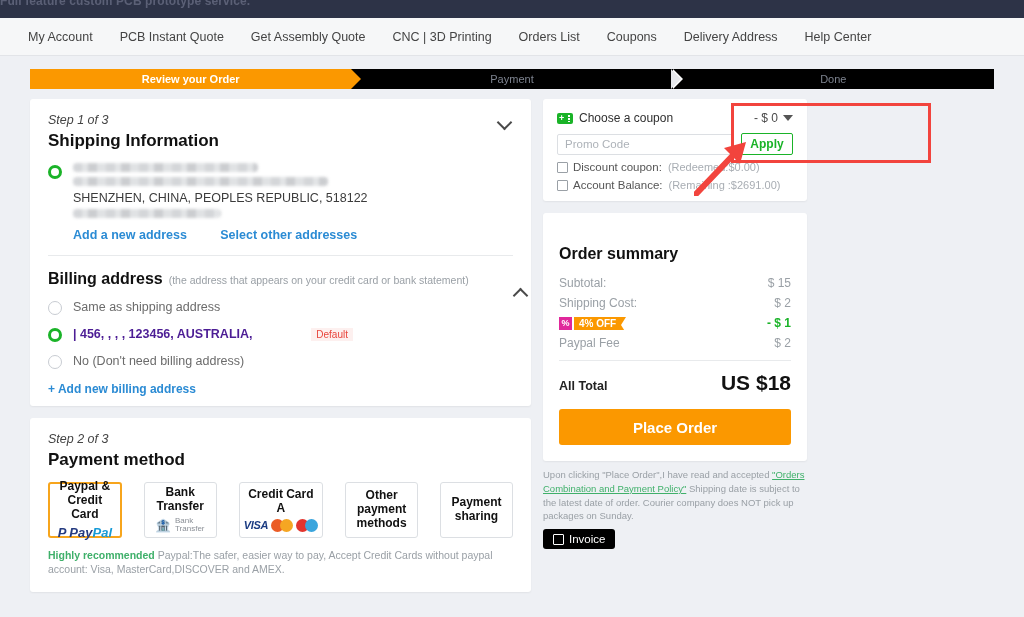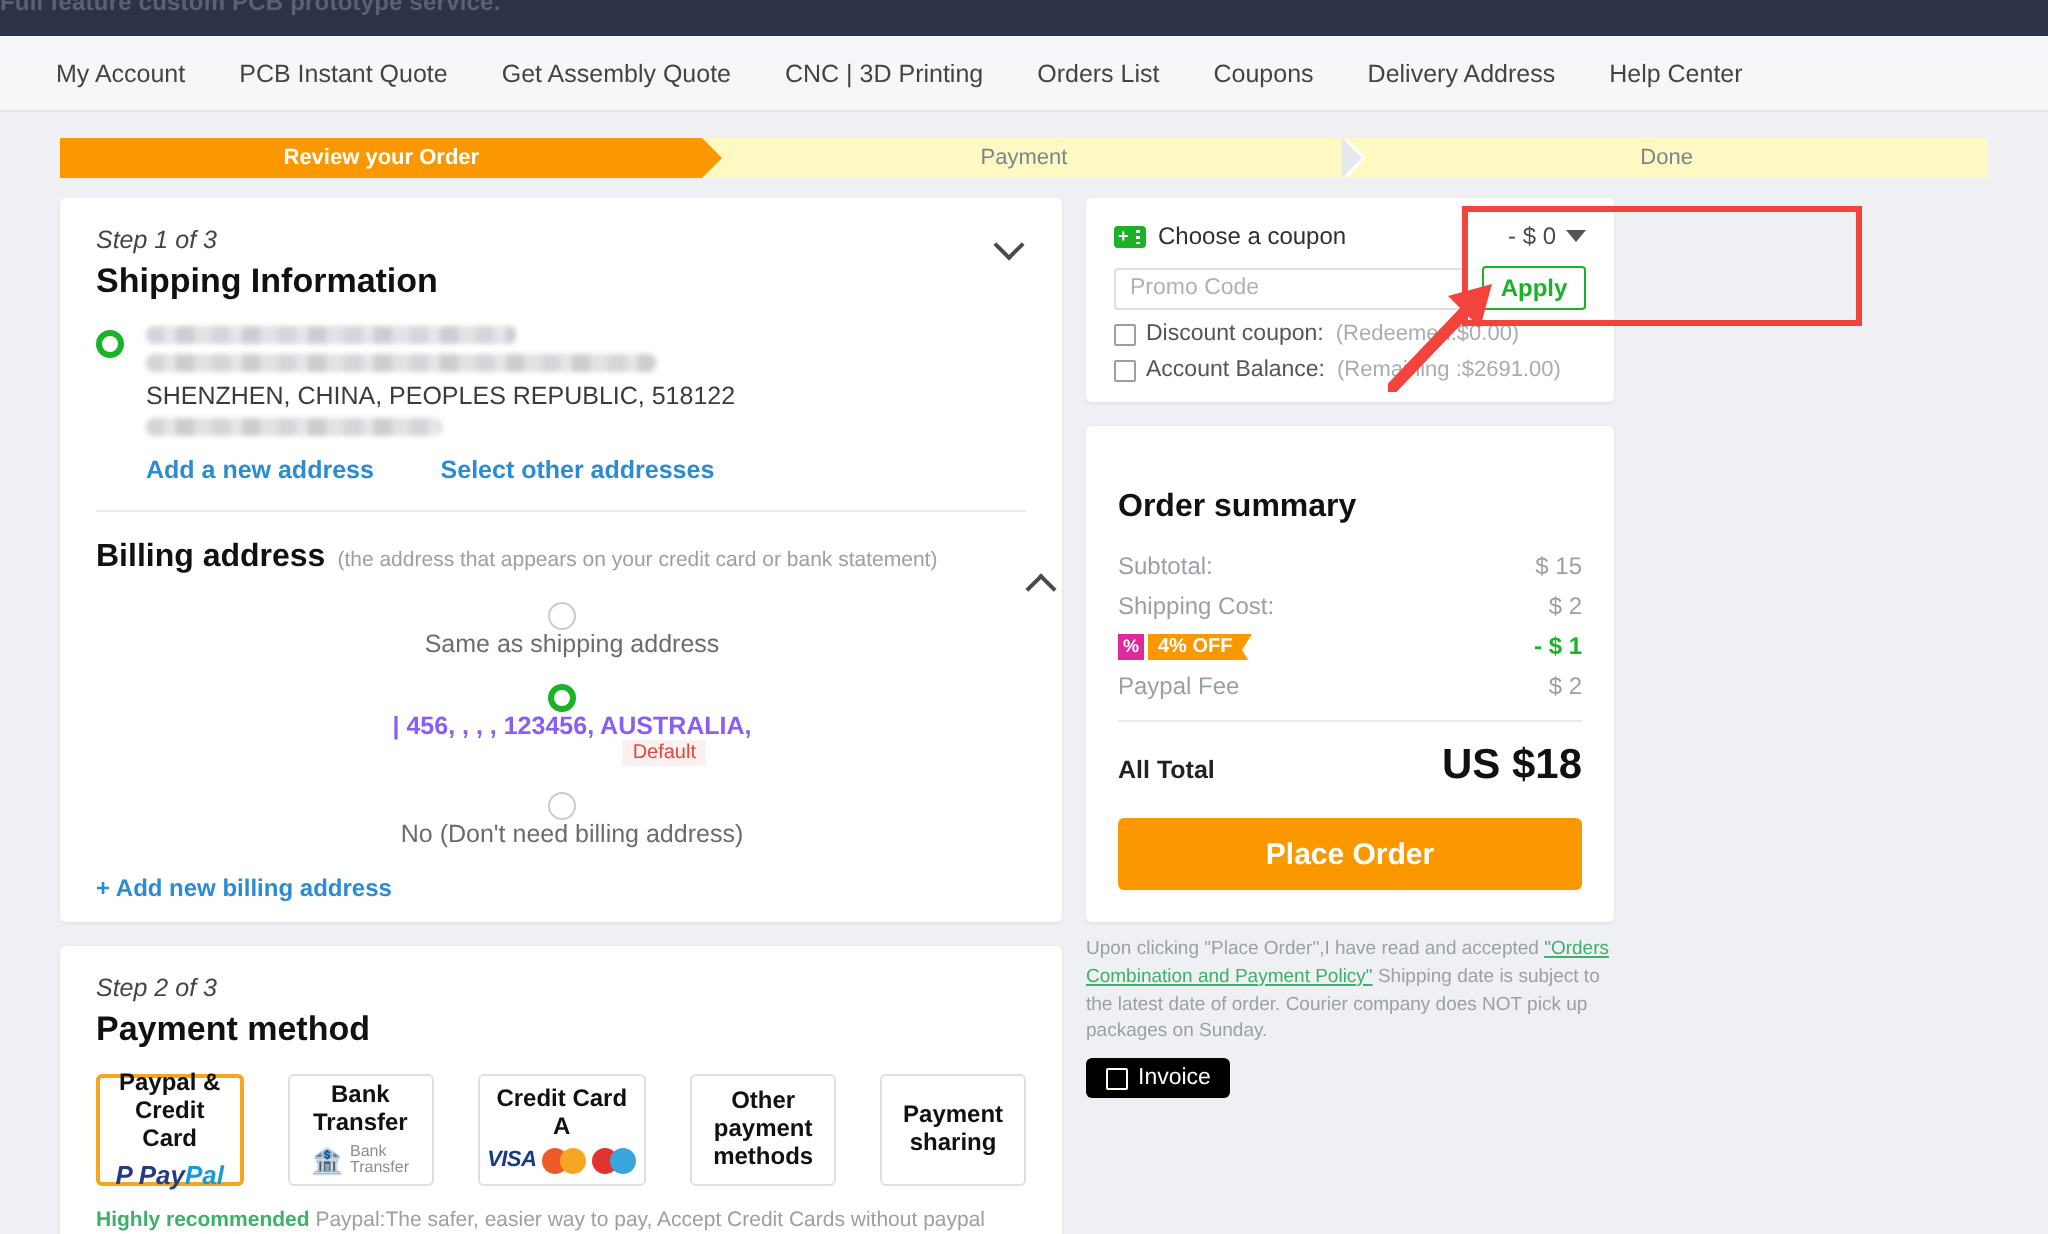--- a/index.html
+++ b/index.html
@@ -35,21 +35,21 @@
   .nav-item{
     font-size:12.5px; color:#444; margin-right:27px;
     white-space:nowrap; cursor:pointer;
   }
 
   
   .steps-wrap{
     padding:13px 30px 0 30px;
   }
   .steps{
-    display:flex; height:20px; background:#fef9c3; position:relative;
+    display:flex; height:20px; background:#000000; position:relative;
   }
   .step{
     flex:1; display:flex; align-items:center; justify-content:center;
     font-size:11px; color:#7d838f; position:relative;
   }
   .step.active{
     background:#fb9800; color:#fff; font-weight:bold;
   }
   .step.active:after{
     content:""; position:absolute; right:-10px; top:0;
@@ -133,24 +133,24 @@
     width:9px;height:9px; border-right:2px solid #4a4a4a; border-bottom:2px solid #4a4a4a;
     transform:rotate(45deg);
   }
   .chev.up:before{ transform:rotate(-135deg); top:6px; }
 
   
   .billing-head{ display:flex; align-items:baseline; }
   .billing-title{ font-size:16px; font-weight:bold; color:#111; }
   .billing-note{ font-size:10.5px; color:#9aa0a6; margin-left:6px; }
   .opt-row{
-    display:flex; align-items:center; margin-top:11px;flex-direction:column;
+    display:flex; align-items:center; margin-top:11px;
   }
   .opt-label{ margin-left:11px; font-size:12.5px; color:#6b6b6b; }
-  .opt-label.sel{ color:#8b5cf6; font-weight:bold; }
+  .opt-label.sel{ color:#4c1d95; font-weight:bold; }
   .default-tag{
     margin-left:auto; margin-right:160px;
     color:#e8453c; font-size:10px; background:#fdf0ef; padding:1px 5px;
   }
   .add-billing{
     margin-top:13px; color:#2b8bd4; font-size:12px; font-weight:bold;
     cursor:pointer;
   }
 
   

